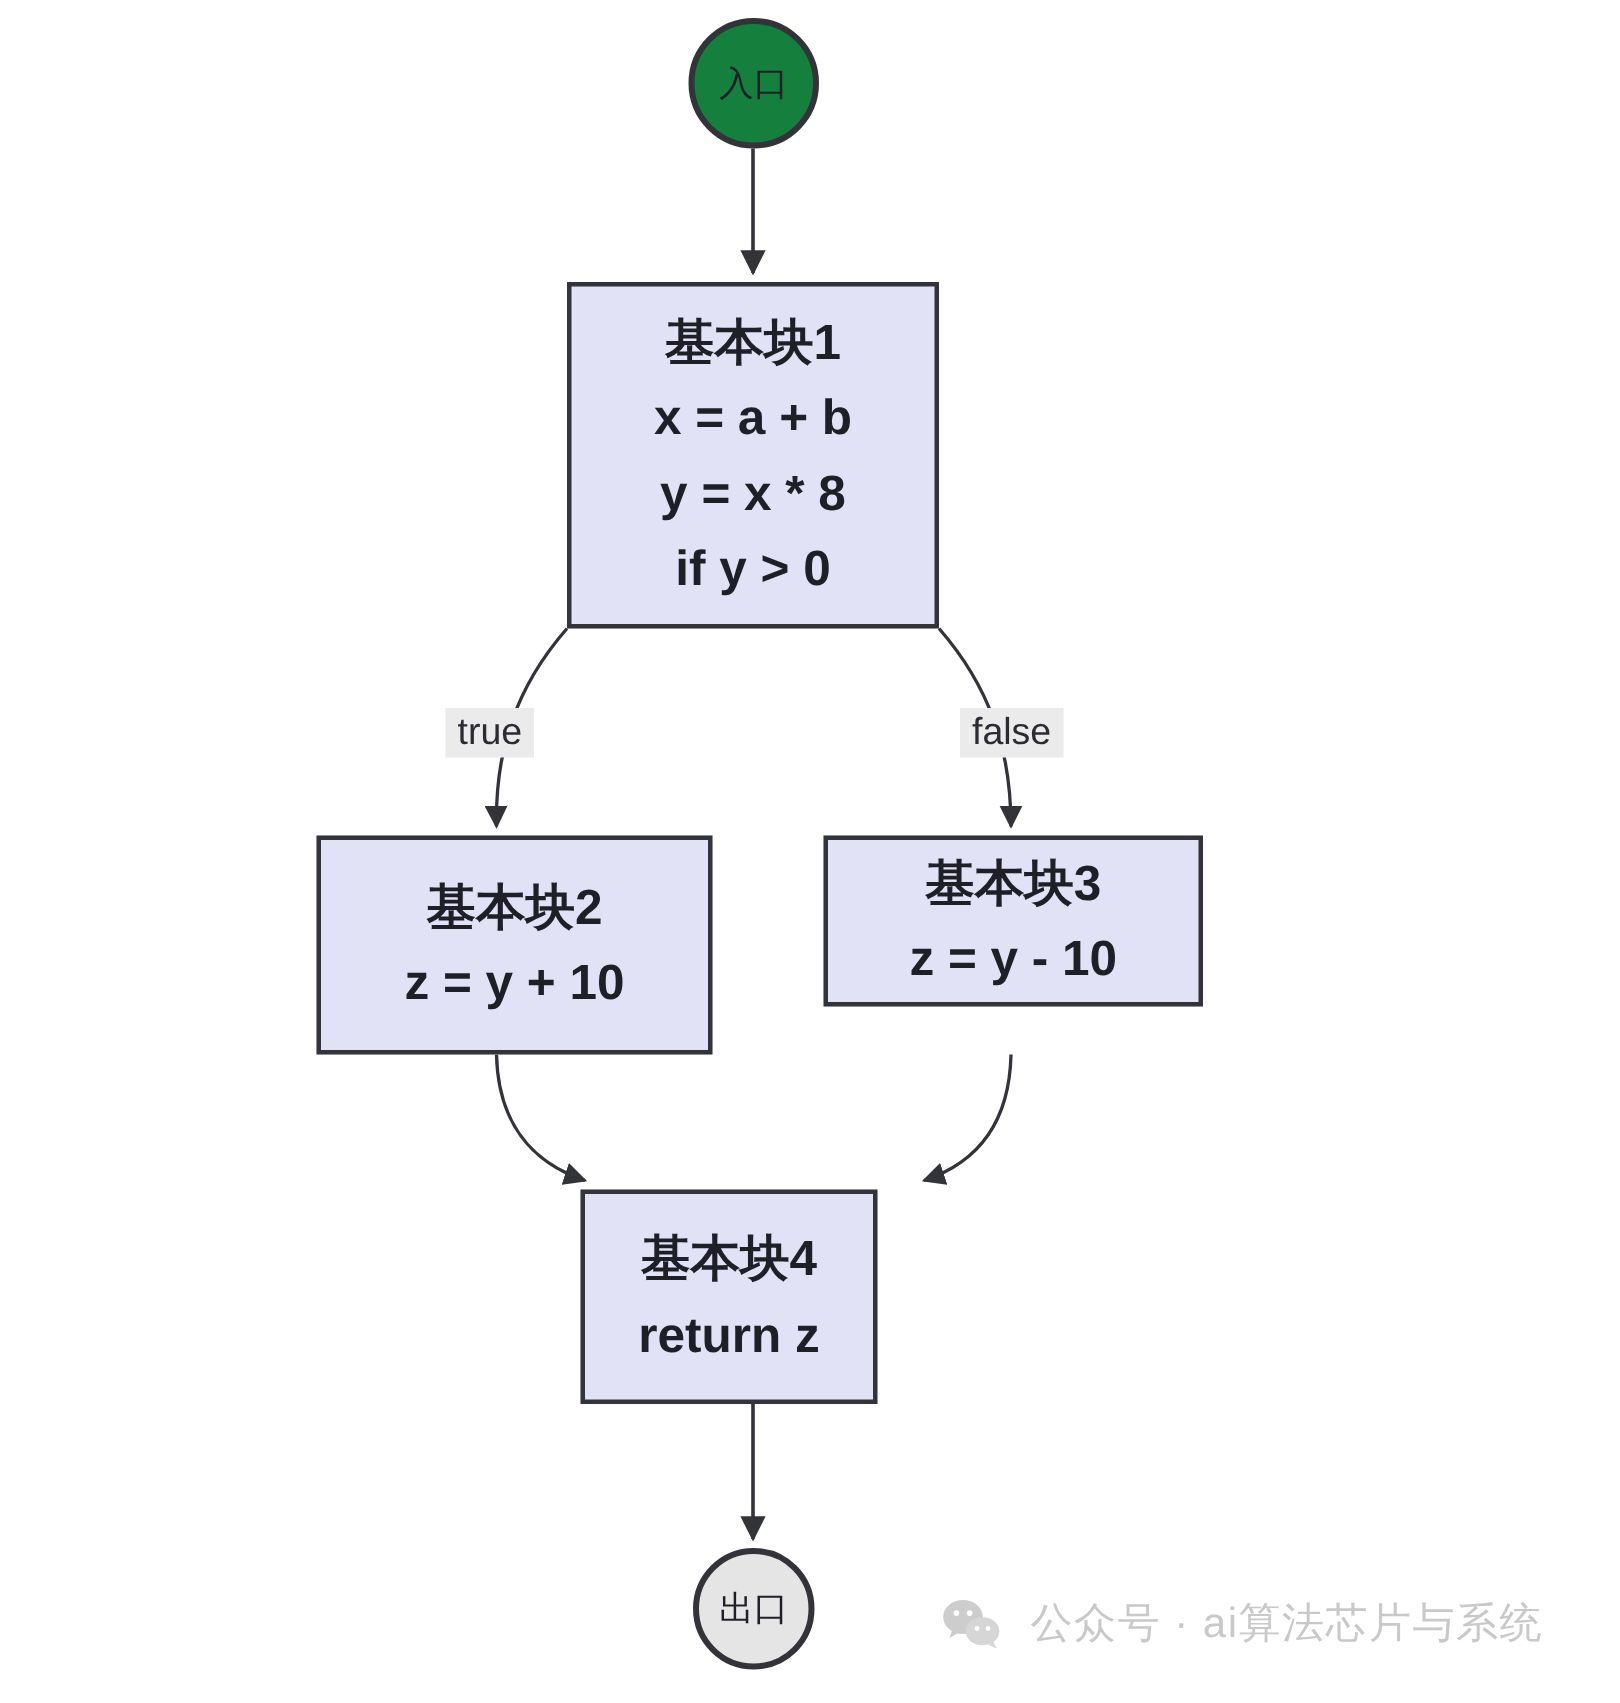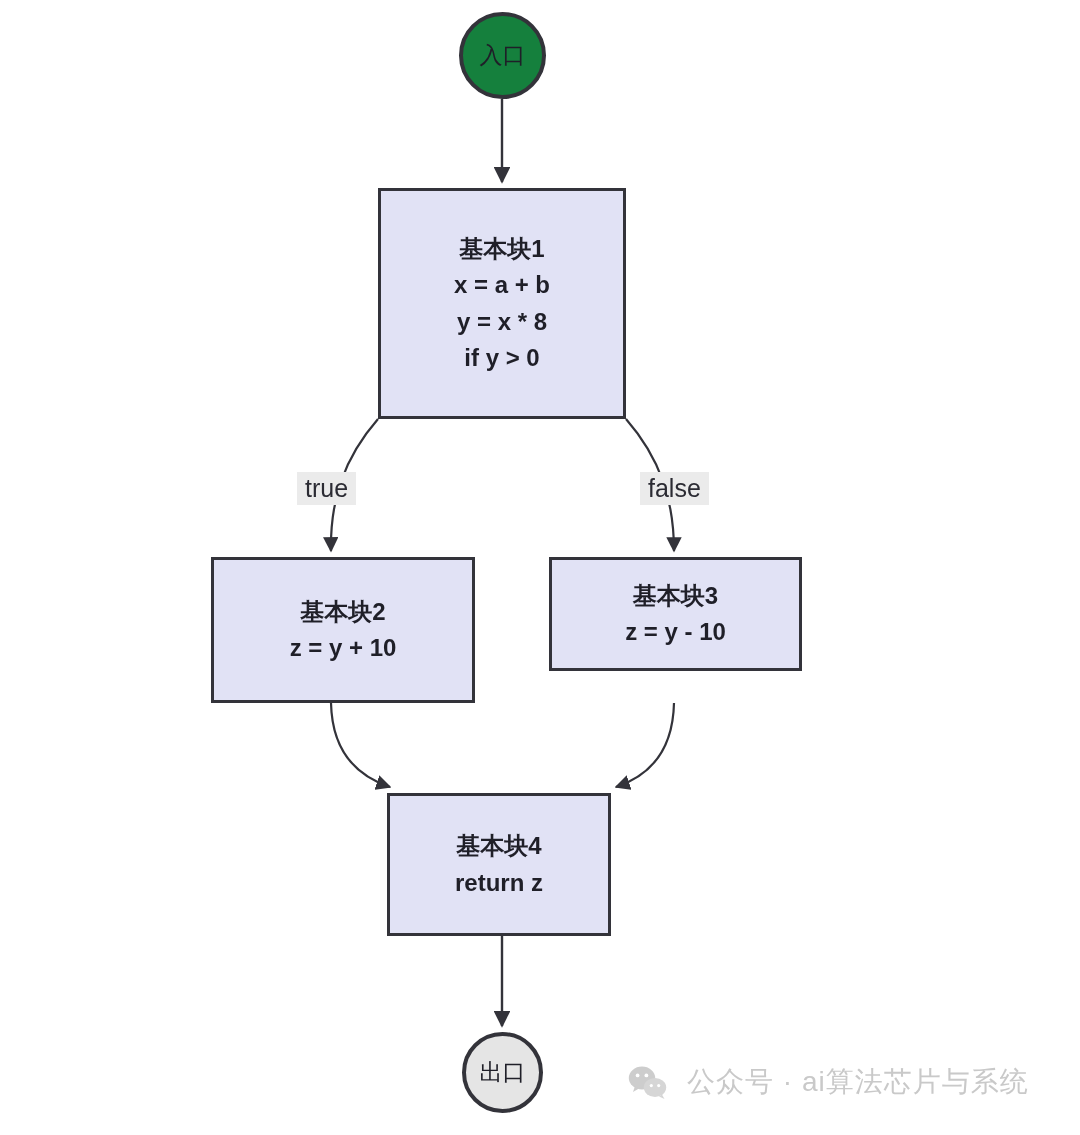--- a/index.html
+++ b/index.html
@@ -27,21 +27,21 @@
     flex-direction: column;
     align-items: center;
     justify-content: center;
     text-align: center;
   }
   .block {
     background: #e1e2f5;
     border: 3px solid #33333a;
     color: #1f1f28;
     font-weight: bold;
-    font-size: 24px;
+    font-size: 33px;
     line-height: 1.52;
   }
   .block .line {
     white-space: pre;
   }
   .terminal {
     border: 4px solid #33333a;
     border-radius: 50%;
     color: #1f1f28;
     font-size: 23px;
@@ -76,21 +76,21 @@
   }
   #node-block3 {
     left: 549px;
     top: 557px;
     width: 253px;
     height: 114px;
   }
   #node-block4 {
     left: 387px;
     top: 793px;
-    width: 224px;
+    width: 198px;
     height: 143px;
   }
   .edge-label {
     position: absolute;
     background: #ebebeb;
     color: #2b2b33;
     font-size: 25px;
     line-height: 1.15;
     padding: 2px 8px;
     white-space: nowrap;

